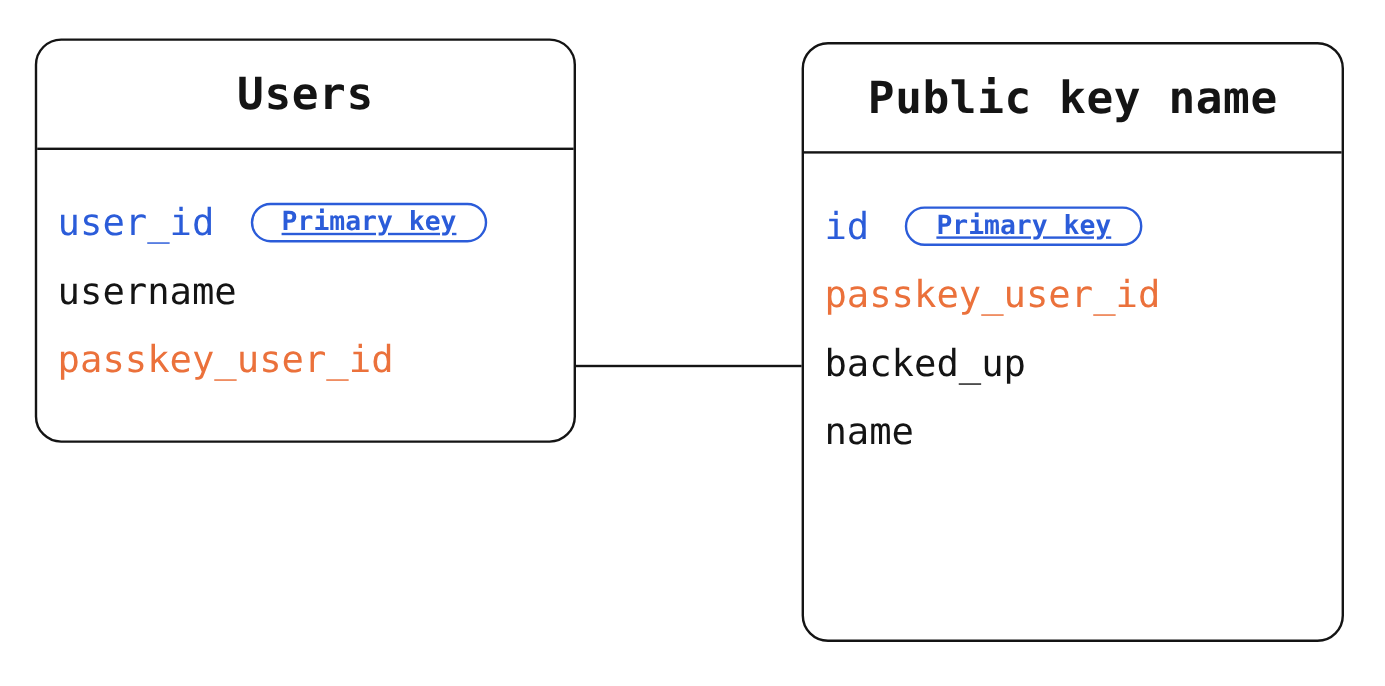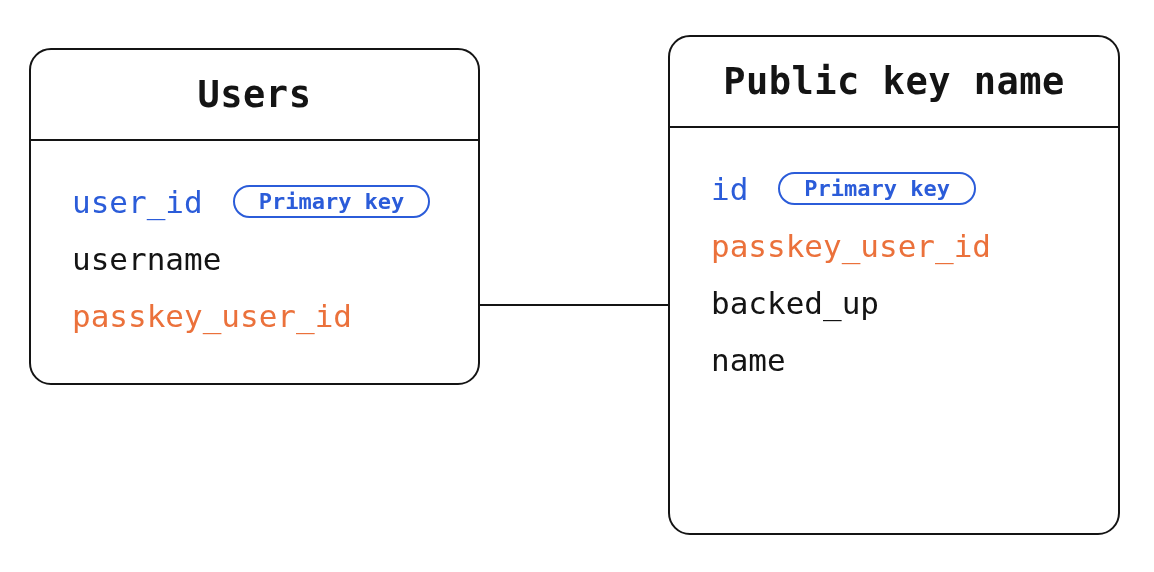--- a/index.html
+++ b/index.html
@@ -23,21 +23,21 @@
     overflow: hidden;
   }
   .entity-table {
     position: absolute;
     background: var(--background);
     border: 2px solid var(--line);
     border-radius: 22px;
   }
   .entity-table.users {
     left: 29px;
-    top: 48px;
+    top: 32px;
     width: 451px;
     height: 337px;
   }
   .entity-table.pubkey {
     left: 668px;
     top: 35px;
     width: 452px;
     height: 500px;
   }
   .entity-header {
@@ -51,39 +51,40 @@
     letter-spacing: 0.5px;
     color: var(--text);
   }
   .entity-fields {
     padding-top: 32px;
   }
   .field-row {
     height: 57px;
     display: flex;
     align-items: center;
-    padding-left: 41px;
+    padding-left: 17px;
     font-size: 31px;
     color: var(--text);
     white-space: nowrap;
   }
   .field-row.pk .field-name { color: var(--primary-key); }
   .field-row.fk .field-name { color: var(--foreign-key); }
   .pk-badge {
     margin-left: 30px;
     height: 33px;
     padding: 0 24px;
     border: 2px solid var(--primary-key);
     border-radius: 17px;
     color: var(--primary-key);
     font-weight: bold;
     font-size: 22px;
     display: inline-flex;
     align-items: center;
     justify-content: center;
+    text-decoration: underline;
   }
   .relationship-line {
     position: absolute;
     left: 480px;
     top: 304px;
     width: 188px;
     height: 2px;
     background: var(--line);
   }
 </style>

